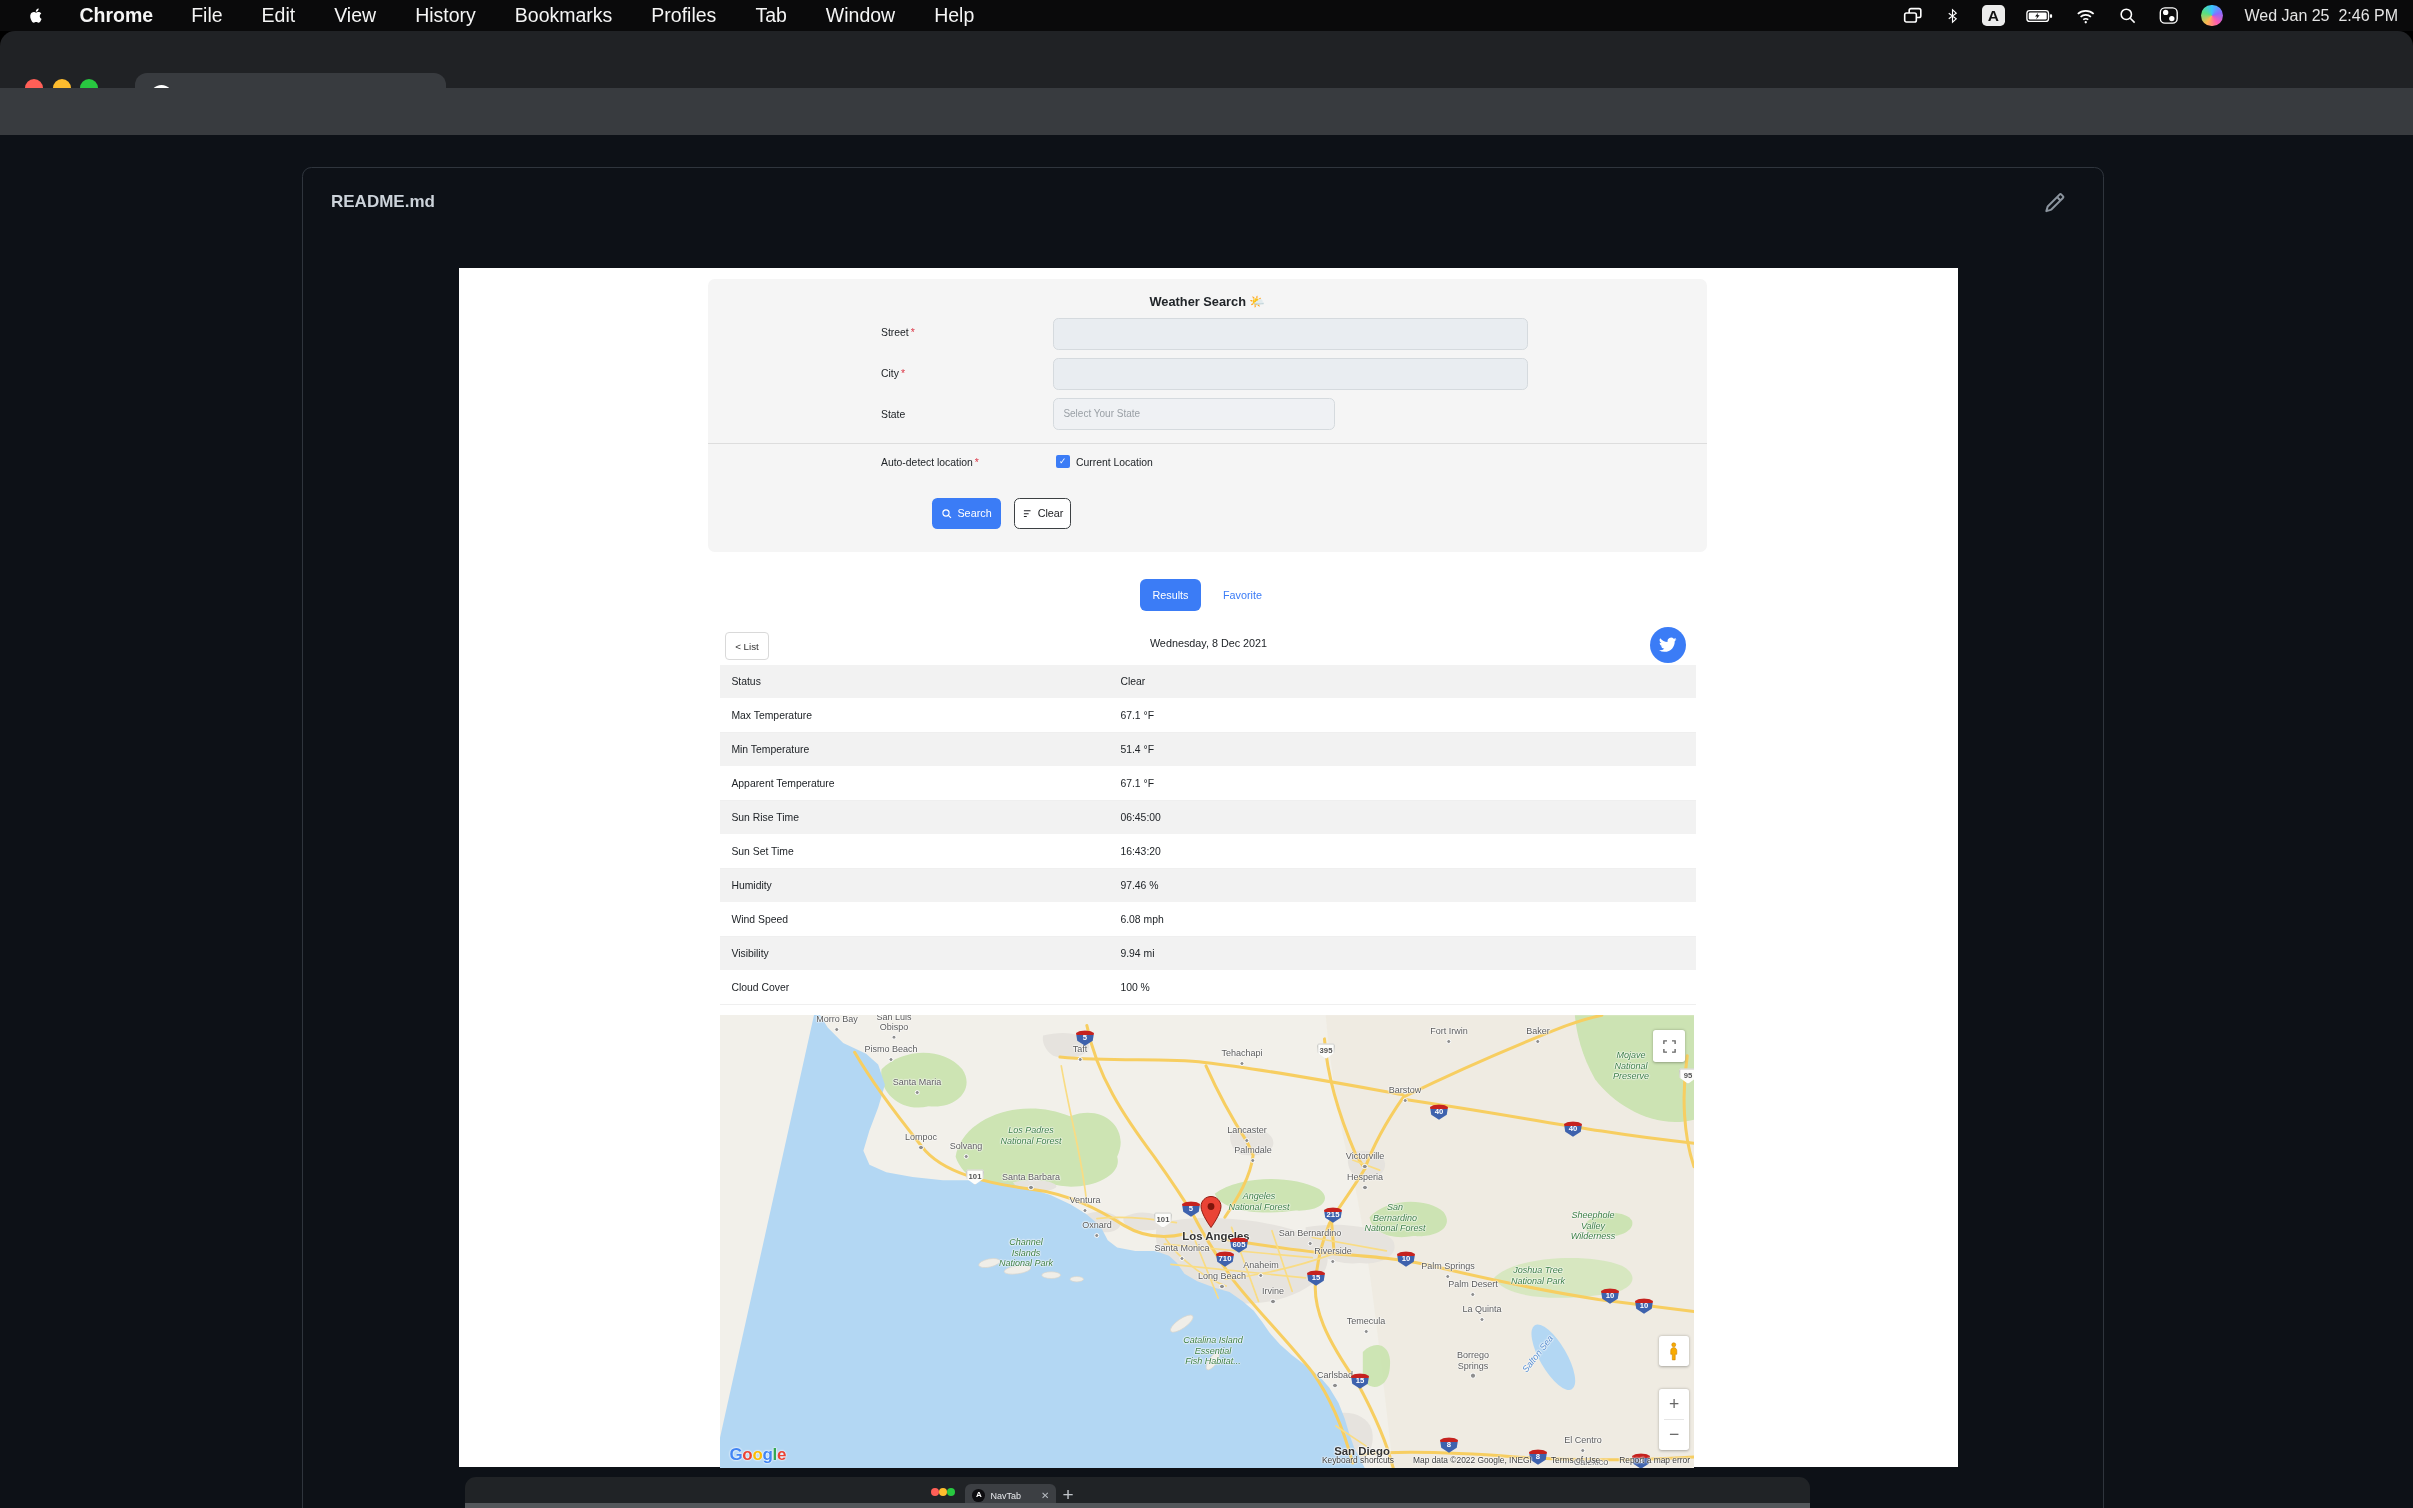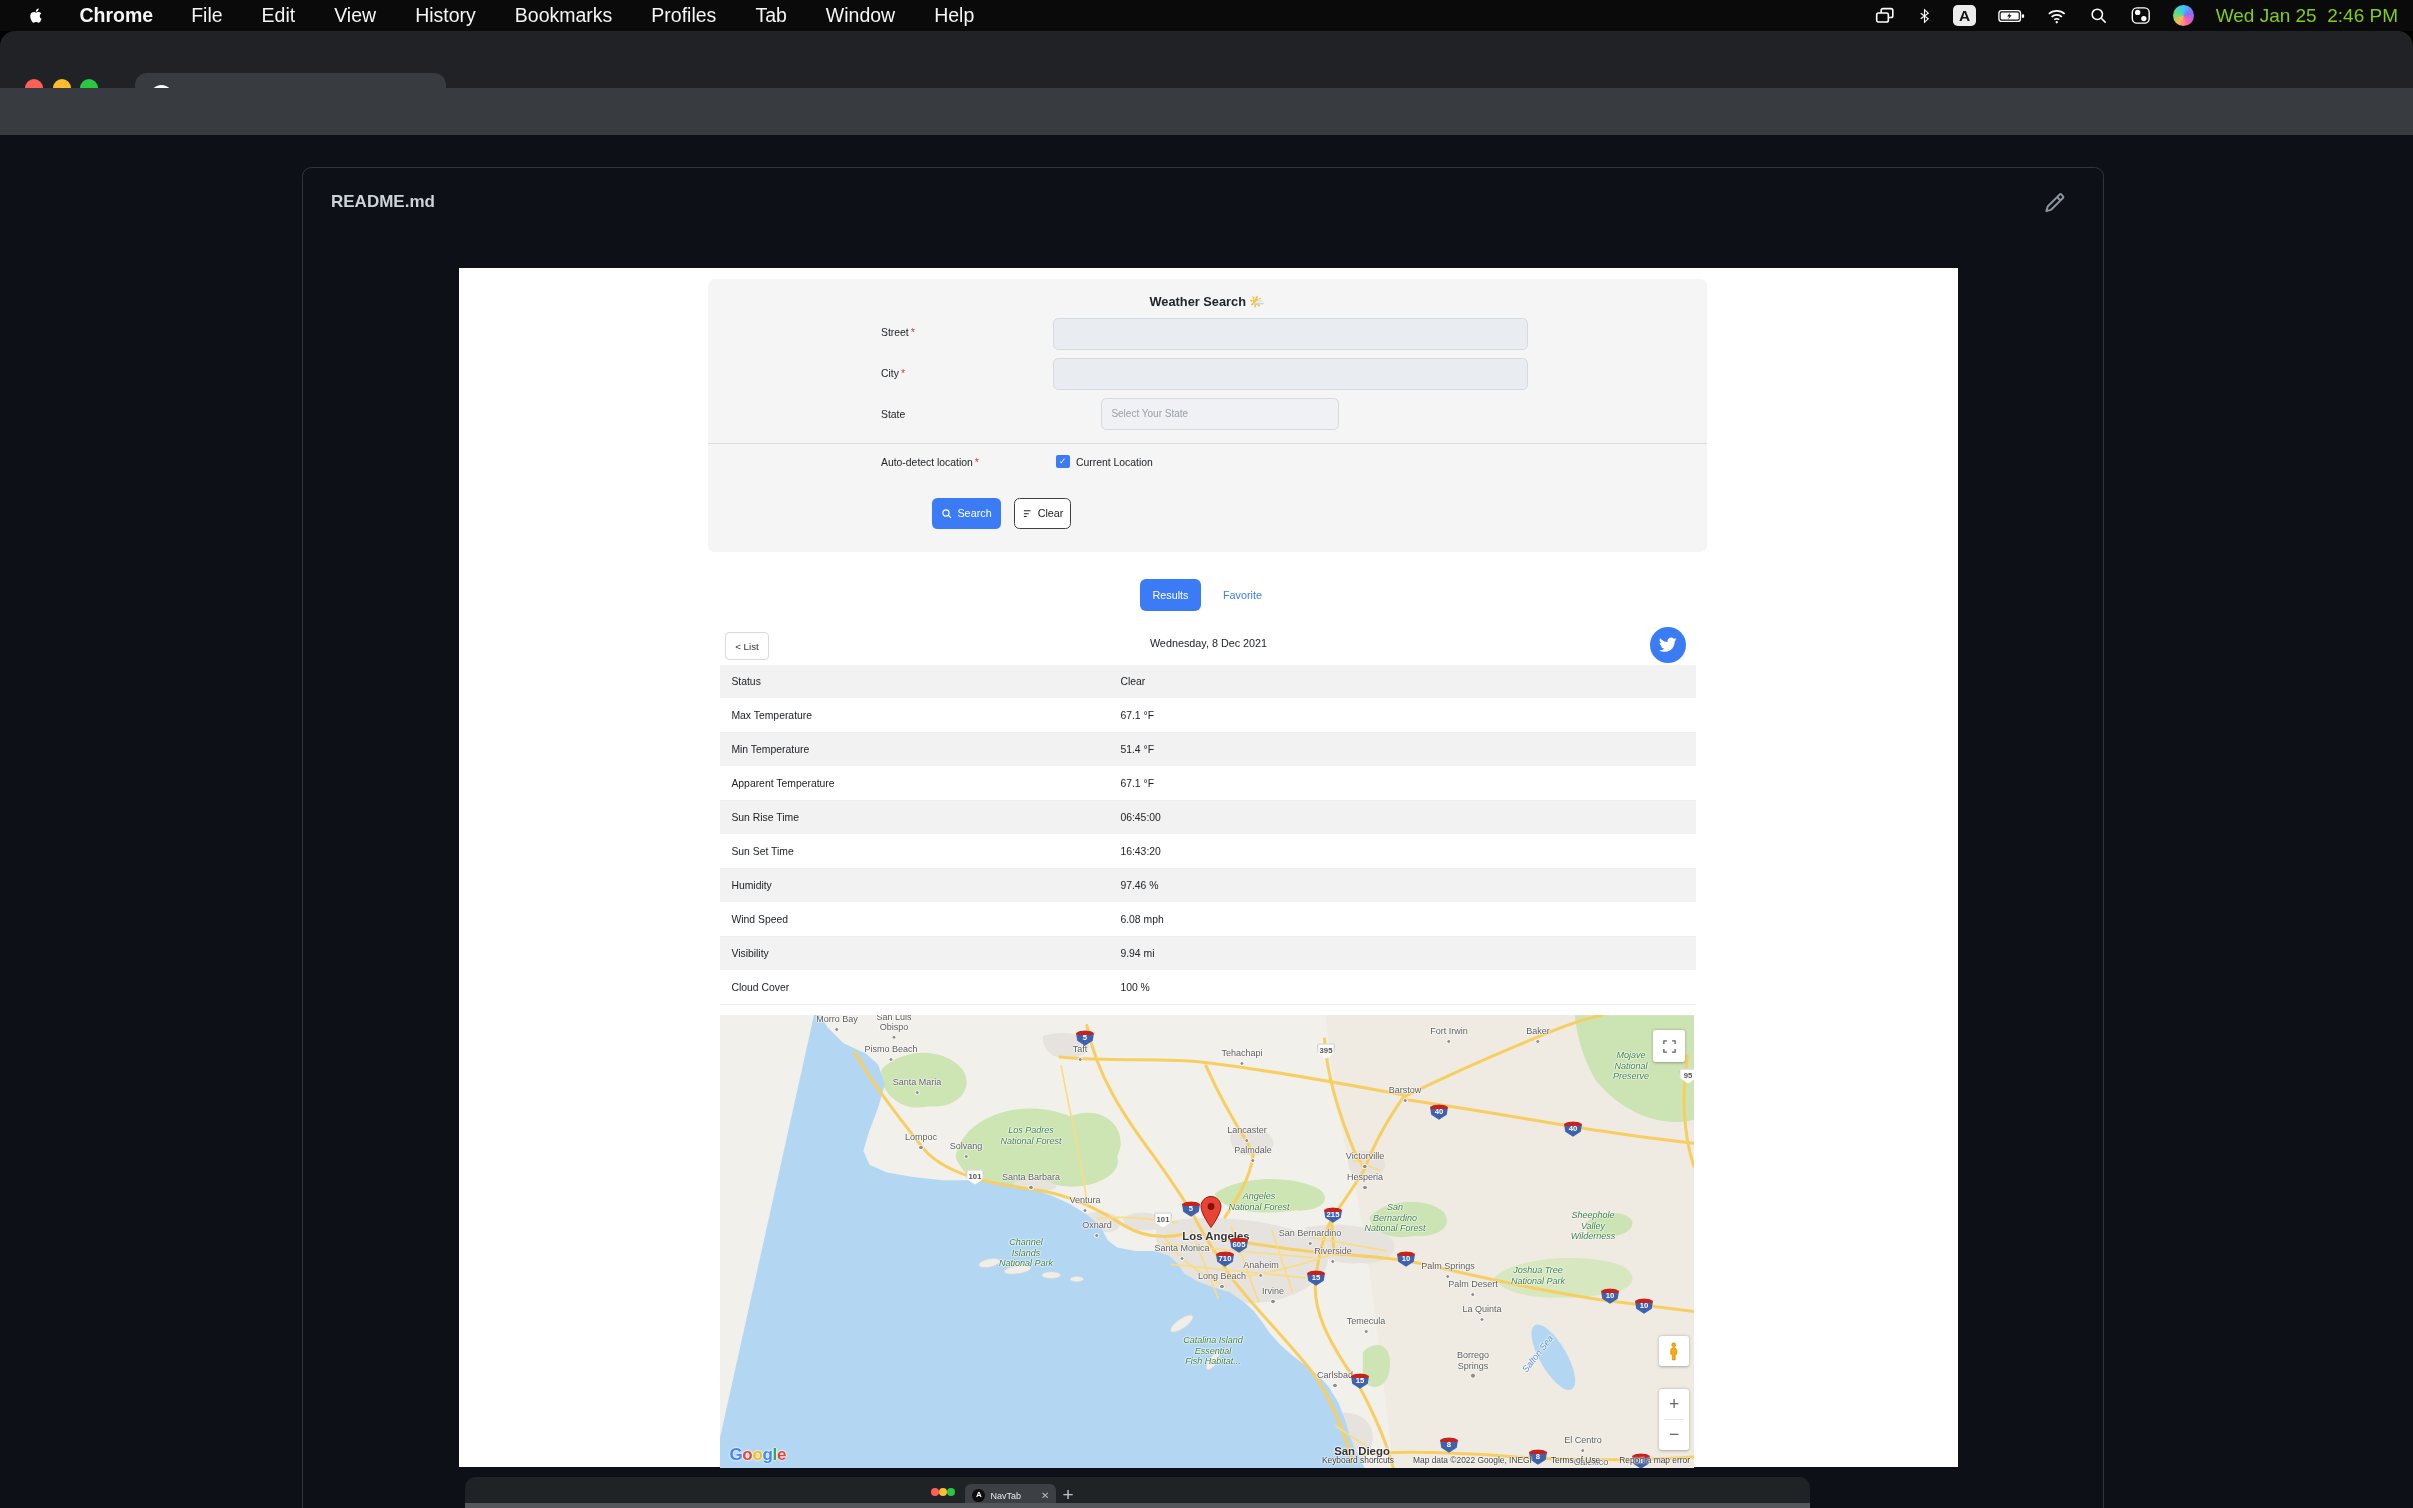--- a/index.html
+++ b/index.html
@@ -7,21 +7,21 @@
               font-family:"Liberation Sans", sans-serif; }
 
   
   #menubar { position:absolute; left:0; top:0; width:2413px; height:31px; background:#0a0a0b;
              display:flex; align-items:center; color:#f5f5f5; font-size:19.5px; }
   #menubar .apple { margin-left:27px; display:flex; align-items:center; }
   #menubar .appname { font-weight:700; margin-left:35px; }
   #menu-items { display:flex; list-style:none; margin-left:38px; gap:39px; }
   #menu-right { position:absolute; right:15px; top:0; height:31px; display:flex; align-items:center; gap:21.5px; }
   #menu-right svg { display:block; }
-  .clock { font-size:19px; color:#84cc16; white-space:pre; }
+  .clock { font-size:16px; color:#e5e5e5; white-space:pre; }
   .siri-orb { width:21.5px; height:21.5px; border-radius:50%;
       background:conic-gradient(#37c5ff,#8a6bff,#ff5bb0,#ffb74d,#58e07e,#37c5ff); filter:blur(0.4px); }
   .inputA { width:23px; height:21.5px; background:#ececec; border-radius:4.7px; color:#111;
       font-weight:700; font-size:15.5px; display:flex; align-items:center; justify-content:center; }
 
   
   #tabstrip { position:absolute; left:0; top:31px; width:2413px; height:57px; background:#202225;
               border-radius:15px 15px 0 0; }
   .tl { position:absolute; top:57px; width:18px; height:18px; border-radius:50%; transform:translateY(-50%); }
   #tab-active { position:absolute; left:135px; top:42px; width:311px; height:46px; background:#383b3f;
@@ -58,21 +58,21 @@
   
   #shot { position:absolute; left:156px; top:100px; width:1499px; height:1199px; background:#fff; color:#212529; }
 
   #form-panel { position:absolute; left:249px; top:10.8px; width:999px; height:273px; background:#f5f5f5; border-radius:6.7px;text-decoration:underline; }
   #form-title { position:absolute; left:0; top:15px; width:100%; text-align:center; font-size:12.8px; font-weight:700; }
   .flabel { position:absolute; left:173px; font-size:10.4px; color:#212529; }
   .req { color:#dc3545; margin-left:2px; }
   .finput { position:absolute; left:345px; width:475px; height:32px; background:#e9edf1;
       border:0.7px solid #d5dade; border-radius:5.4px; font-size:10px; padding:0 9.4px; color:#212529; outline:none;
       font-family:"Liberation Sans",sans-serif; }
-  #state-input { width:238px; background:#eff1f4;margin-left:48px; }
+  #state-input { width:282px; background:#eff1f4; }
   #state-input::placeholder { color:#9aa0a6; }
   #form-divider { position:absolute; left:0; top:164px; width:100%; height:0.7px; background:#ddd; }
   #cl-checkbox { position:absolute; left:348px; top:176px; width:13.5px; height:13.5px; background:#3b7cf6;
       border-radius:2px; color:#fff; font-size:8.8px; text-align:center; line-height:13.5px; }
   #cl-label { position:absolute; left:368px; top:178px; font-size:10.4px; }
   .btn { position:absolute; top:219px; height:31px; border-radius:5.4px; font-size:10.8px;
       display:flex; align-items:center; justify-content:center; gap:4.7px; }
   #search-btn { left:224px; width:69px; background:#3b7cf6; color:#fff; }
   #clear-btn { left:306px; width:57px; background:#fff; color:#202124; border:1px solid #3c4043; }
 

